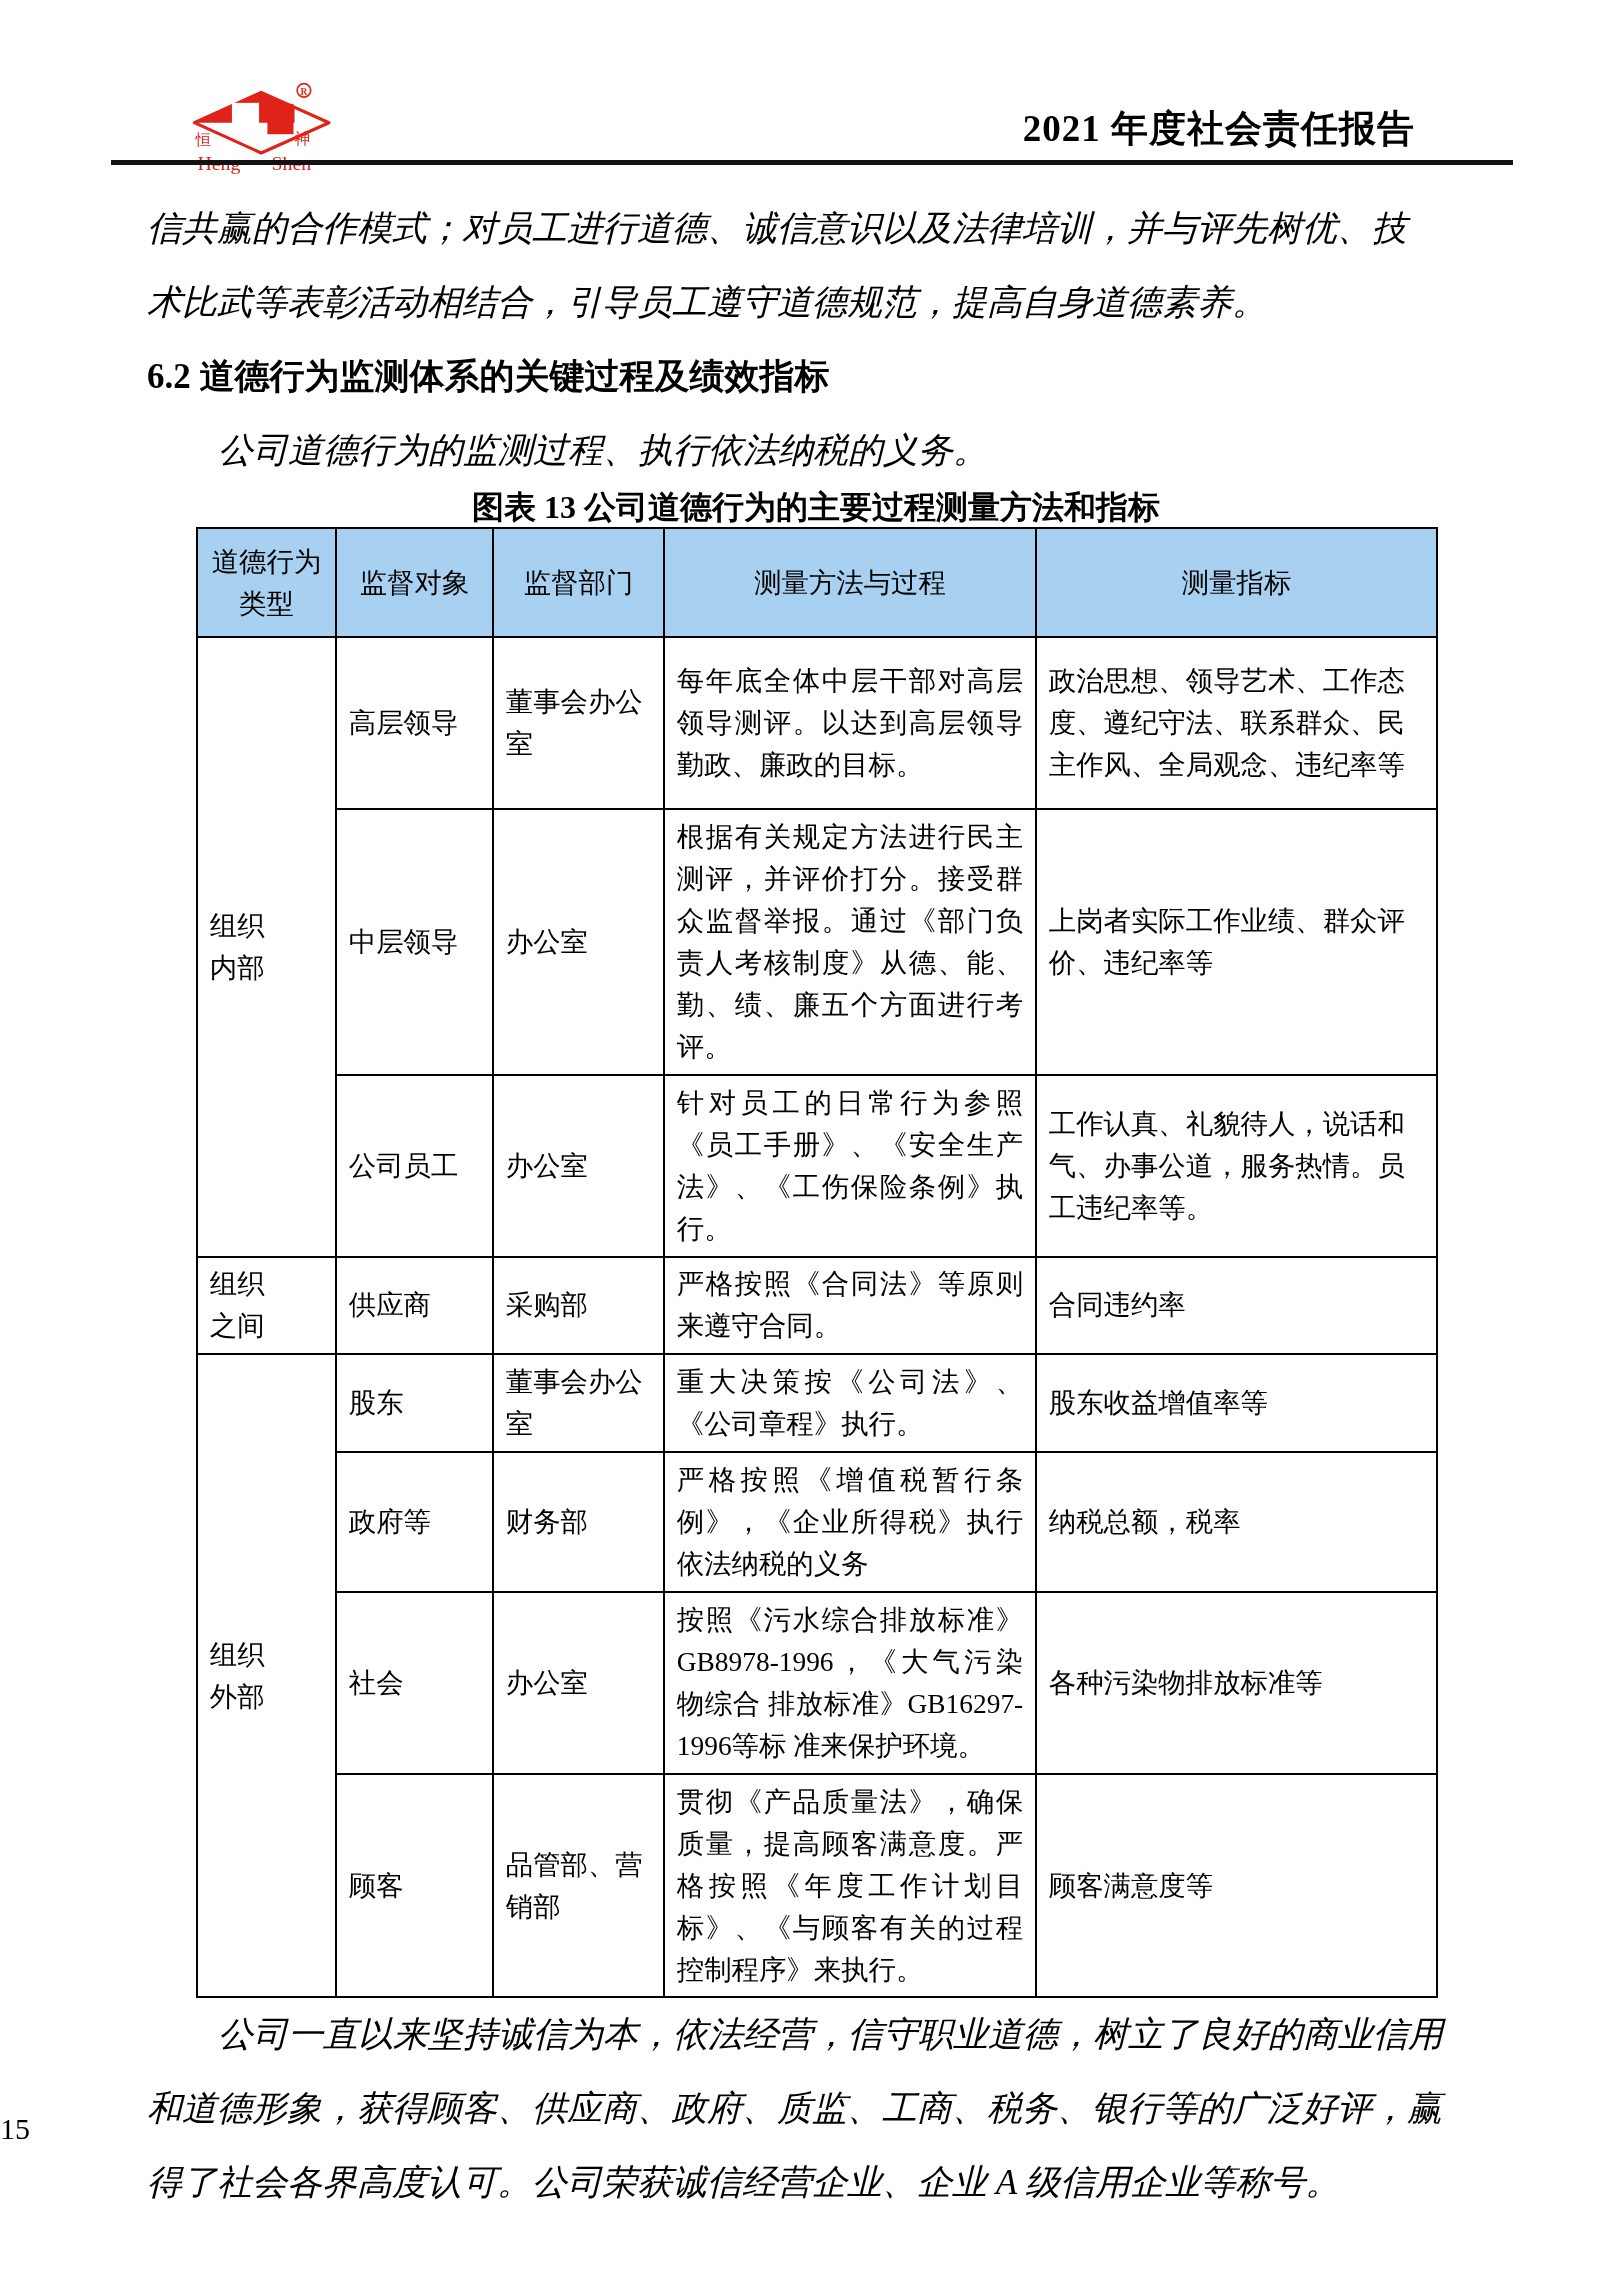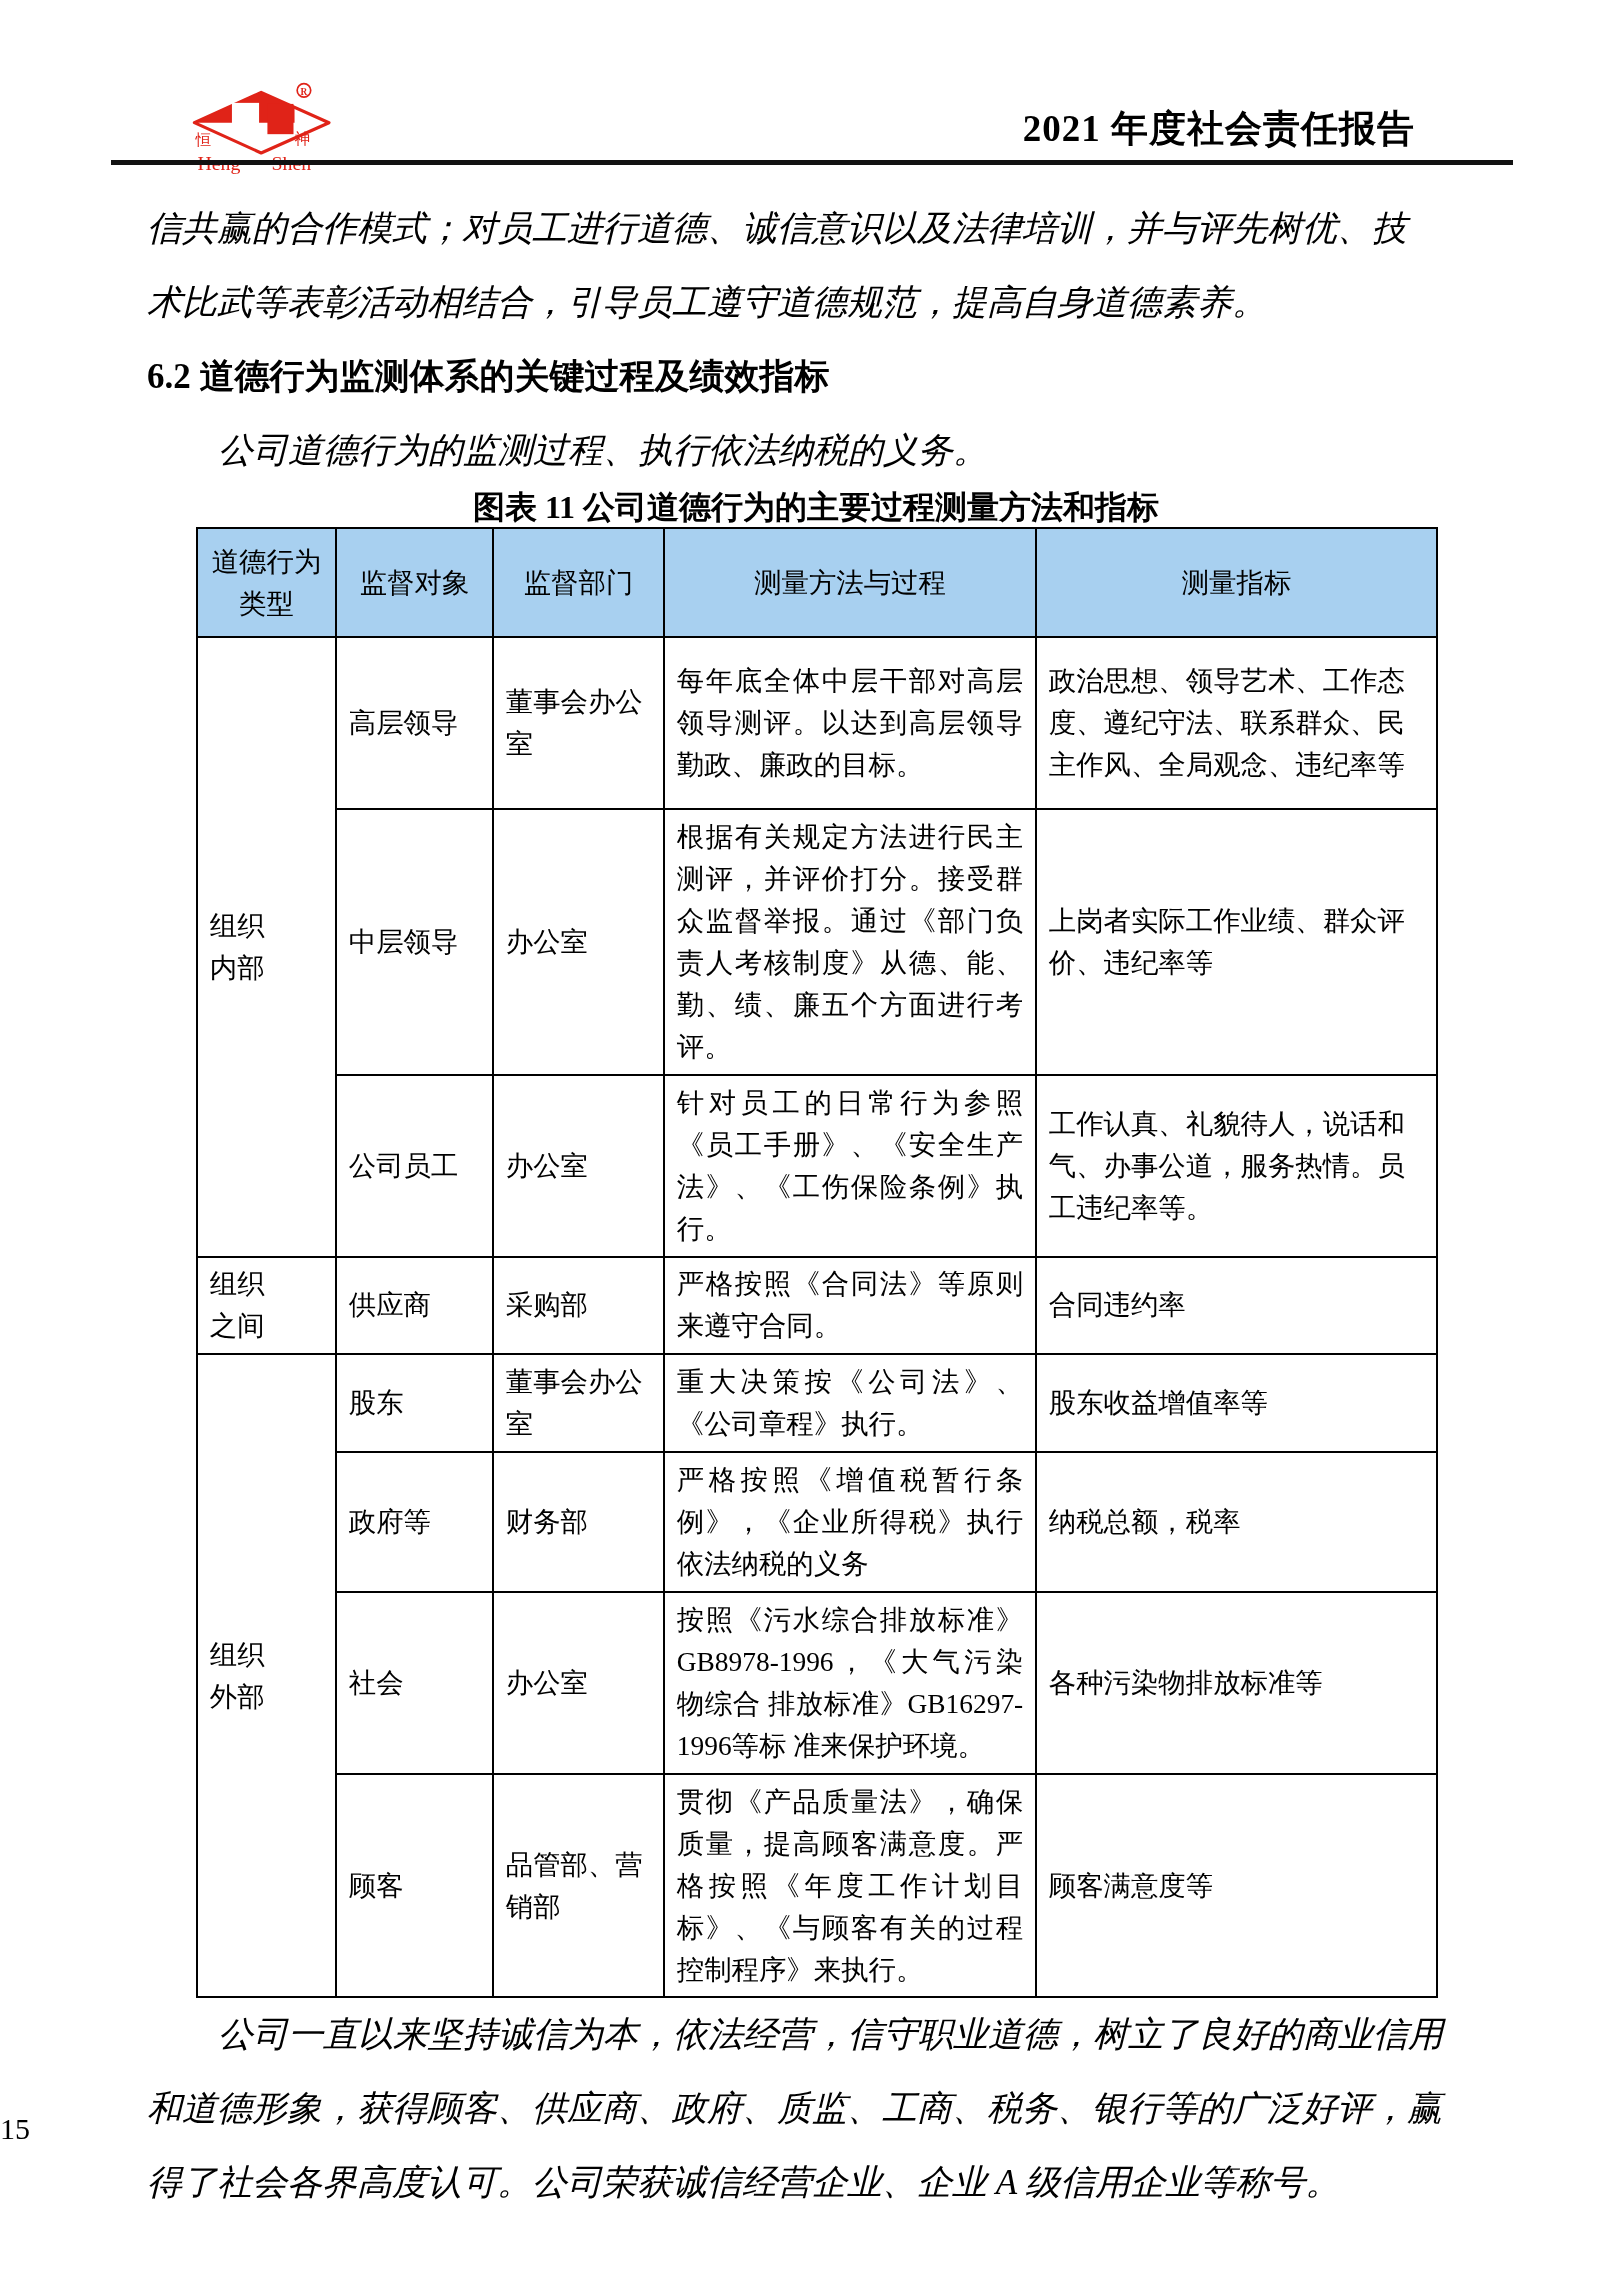--- a/index.html
+++ b/index.html
@@ -61,21 +61,21 @@
     </svg>
   </div>
   <div class="doc-title">2021 年度社会责任报告</div>
   <div class="head-rule"></div>
 
   <div class="content">
     <div class="line">信共赢的合作模式；对员工进行道德、诚信意识以及法律培训，并与评先树优、技</div>
     <div class="line">术比武等表彰活动相结合，引导员工遵守道德规范，提高自身道德素养。</div>
     <div class="heading">6.2 道德行为监测体系的关键过程及绩效指标</div>
     <div class="line indent">公司道德行为的监测过程、执行依法纳税的义务。</div>
-    <div class="tbl-title">图表 11 公司道德行为的主要过程测量方法和指标</div>
+    <div class="tbl-title">图表 13 公司道德行为的主要过程测量方法和指标</div>
 
     <table class="ethics">
       <colgroup>
         <col style="width:139px">
           <col style="width:157px">
           <col style="width:171px">
         <col style="width:372px">
           <col style="width:401px">
       </colgroup>
       <thead>

